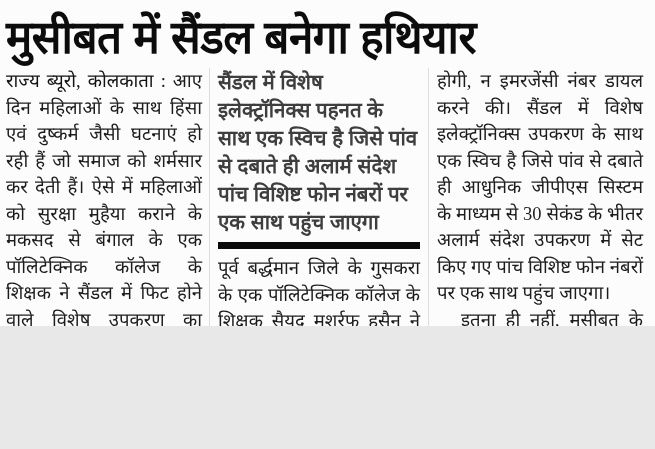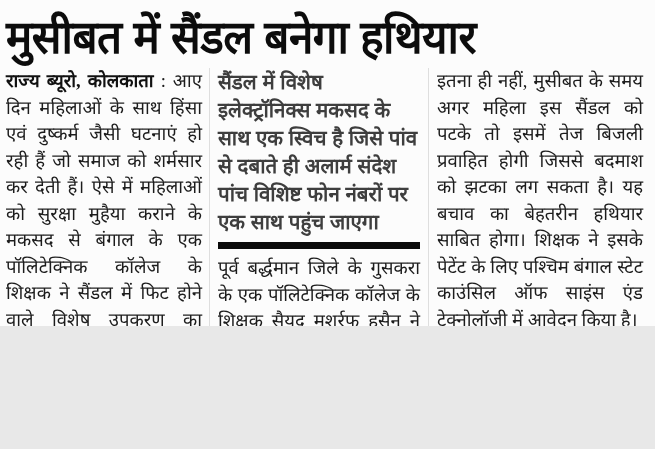--- a/index.html
+++ b/index.html
@@ -43,21 +43,21 @@
     font-size: 18.5px;
     line-height: 26.5px;
     color: #1c1c1c;
   }
   .col p { margin: 0; }
   .col p + p { text-indent: 24px; }
   .col-1 { width: 203px; padding-right: 7px; }
   .col-2 { width: 219px; padding: 0 8px; border-left: 1px solid #dedede; }
   .col-3 { width: 215px; padding-left: 8px; border-left: 1px solid #dedede; }
   .dateline {
-    font-weight: 700;
+    font-weight: 400;
     color: #111;
   }
   .pullquote {
     font-family: "Liberation Sans", "DejaVu Sans", sans-serif;
     font-size: 20.5px;
     line-height: 28px;
     font-weight: 700;
     color: #3e3e3e;
     text-align: left;
     margin: 0 0 6px 0;
@@ -76,24 +76,25 @@
   <h1 class="headline">मुसीबत में सैंडल बनेगा हथियार</h1>
 
   <div class="columns">
 
     <div class="col col-1">
       <p><span class="dateline">राज्य ब्यूरो, कोलकाता</span><span> : आए दिन महिलाओं के साथ हिंसा एवं दुष्कर्म जैसी घटनाएं हो रही हैं जो समाज को शर्मसार कर देती हैं। ऐसे में महिलाओं को सुरक्षा मुहैया कराने के मकसद से बंगाल के एक पॉलिटेक्निक कॉलेज के शिक्षक ने सैंडल में फिट होने वाले विशेष उपकरण का ईजाद किया है। मुसीबत में महिला द्वारा पैर से सैंडल में लगे स्विच को दबाते ही अलार्म संदेश विशिष्ट फोन नंबरों पर एक साथ पहुंच जाएगा।</span></p>
 
     </div>
 
     <div class="col col-2">
-      <div class="pullquote">सैंडल में विशेष इलेक्ट्रॉनिक्स मकसद के साथ एक स्विच है जिसे पांव से दबाते ही अलार्म संदेश पांच विशिष्ट फोन नंबरों पर एक साथ पहुंच जाएगा</div>
+      <div class="pullquote">सैंडल में विशेष इलेक्ट्रॉनिक्स पहनत के साथ एक स्विच है जिसे पांव से दबाते ही अलार्म संदेश पांच विशिष्ट फोन नंबरों पर एक साथ पहुंच जाएगा</div>
       <div class="quote-rule"></div>
       <p>पूर्व बर्द्धमान जिले के गुसकरा के एक पॉलिटेक्निक कॉलेज के शिक्षक सैयद मुशर्रफ हुसैन ने बताया कि बाहर जाते वक्त महिलाएं मोबाइल या अन्य उपकरण तो भूल सकती हैं, लेकिन सैंडल जरूर पहनती हैं। इसलिए सैंडल को ही हथियार के तौर पर विकसित किया गया है।</p>
 
     </div>
 
     <div class="col col-3">
+      <p>होगी, न इमरजेंसी नंबर डायल करने की। सैंडल में विशेष इलेक्ट्रॉनिक्स उपकरण के साथ एक स्विच है जिसे पांव से दबाते ही आधुनिक जीपीएस सिस्टम के माध्यम से 30 सेकंड के भीतर अलार्म संदेश उपकरण में सेट किए गए पांच विशिष्ट फोन नंबरों पर एक साथ पहुंच जाएगा।</p>
       <p>इतना ही नहीं, मुसीबत के समय अगर महिला इस सैंडल को पटके तो इसमें तेज बिजली प्रवाहित होगी जिससे बदमाश को झटका लग सकता है। यह बचाव का बेहतरीन हथियार साबित होगा। शिक्षक ने इसके पेटेंट के लिए पश्चिम बंगाल स्टेट काउंसिल ऑफ साइंस एंड टेक्नोलॉजी में आवेदन किया है।</p>
     </div>
 
   </div>
 </div>
 
 </body></html>

